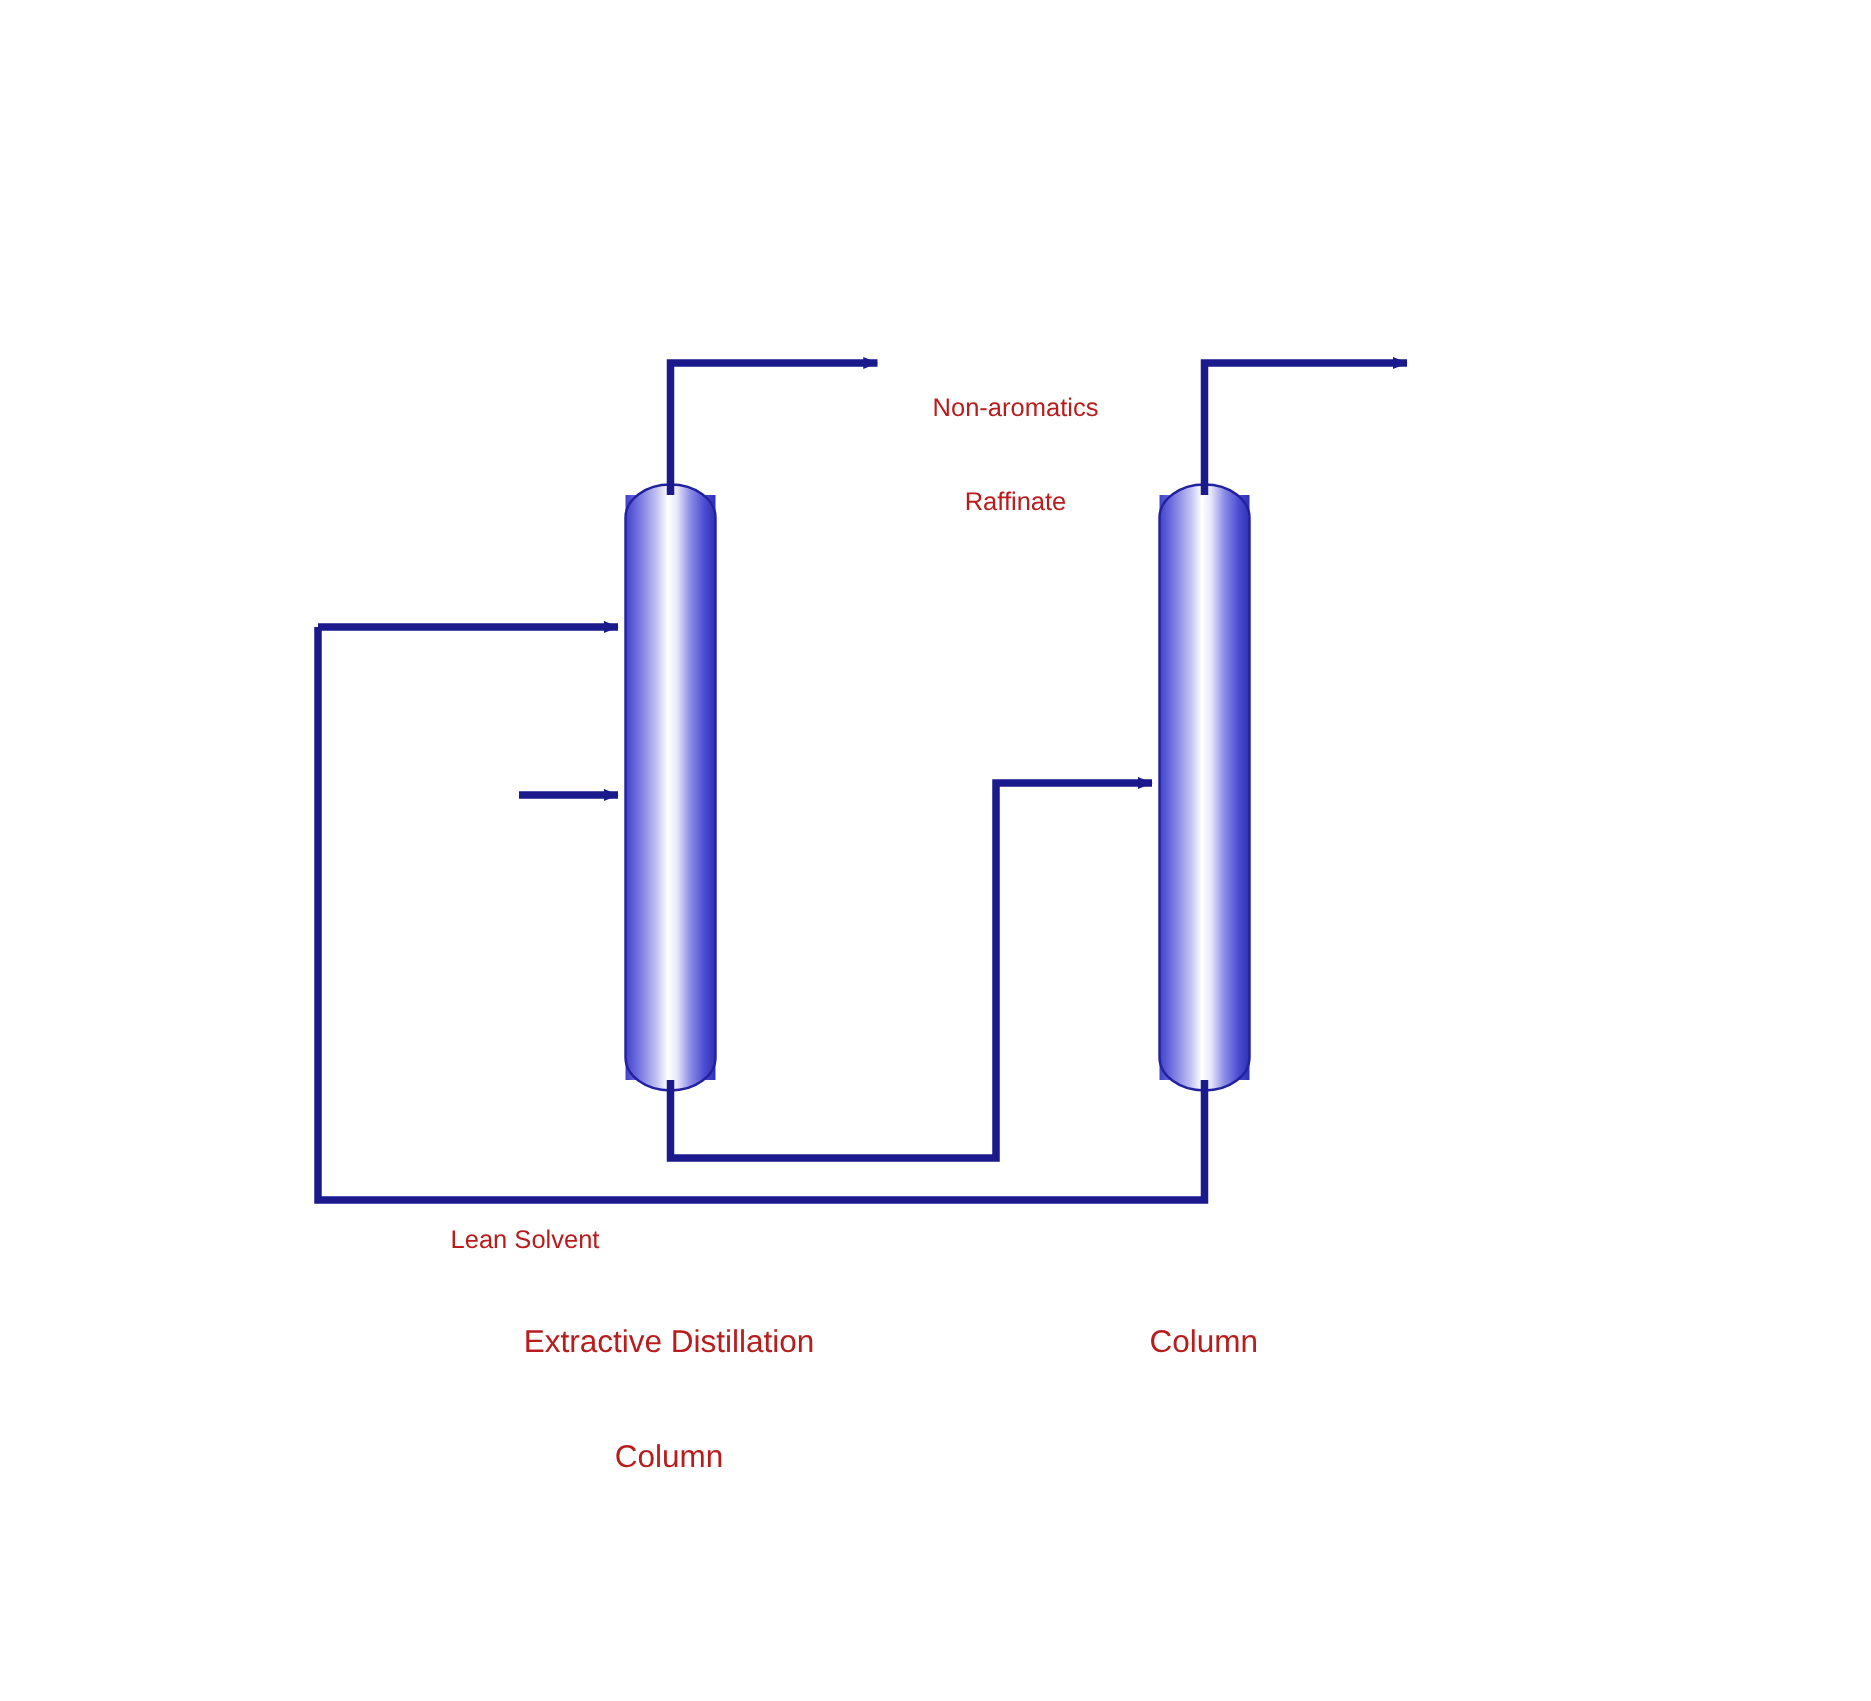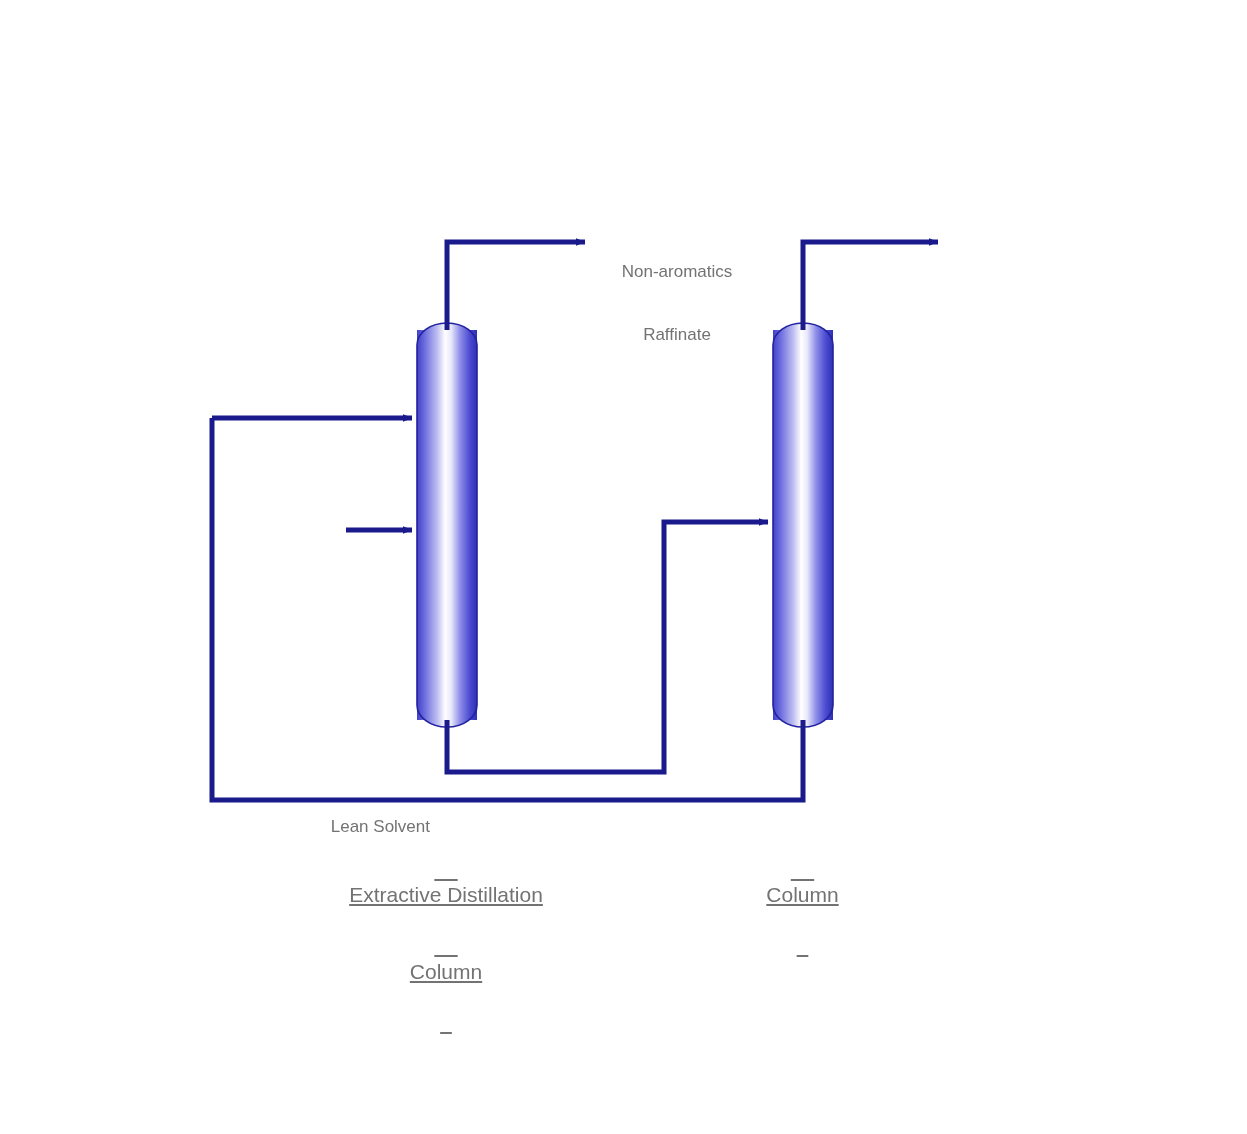--- a/index.html
+++ b/index.html
@@ -23,33 +23,32 @@
   }
   svg.flow-svg {
     position: absolute;
     left: 0;
     top: 0;
     width: 1247px;
     height: 1134px;
   }
   .lbl {
     position: absolute;
-    color: #737373;
+    color: #b91c1c;
     font-family: "Liberation Sans", sans-serif;
     white-space: pre;
     line-height: 1.22;
   }
   .lbl-stream {
     font-size: 17px;
     text-align: center;
   }
   .lbl-equip {
     font-size: 21px;
     text-align: center;
-    text-decoration: underline;
   }
 </style>
 </head>
 <body>
 
 <div id="diagram-root">
 
   <svg class="flow-svg" viewBox="0 0 1247 1134">
     <defs>
       <linearGradient id="colGrad" x1="0" y1="0" x2="1" y2="0">
@@ -103,21 +102,21 @@
   </svg>
 
   <div class="lbl lbl-stream" style="left:582px; top:221px; width:190px;">
     <div>Non-aromatics</div>
     <div>Raffinate</div>
   </div>
 
 
 
 
-  <div class="lbl lbl-stream" style="left:270px; top:776px; width:160px; text-align:right;">
+  <div class="lbl lbl-stream" style="left:270px; top:776px; width:160px; text-align:center;">
     <div>Lean Solvent</div>
   </div>
 
   <div class="lbl lbl-equip" style="left:320px; top:831px; width:252px;">
     <div>Extractive Distillation</div>
     <div>Column</div>
   </div>
 
   <div class="lbl lbl-equip" style="left:690px; top:831px; width:225px;">
     <div>Column</div>

